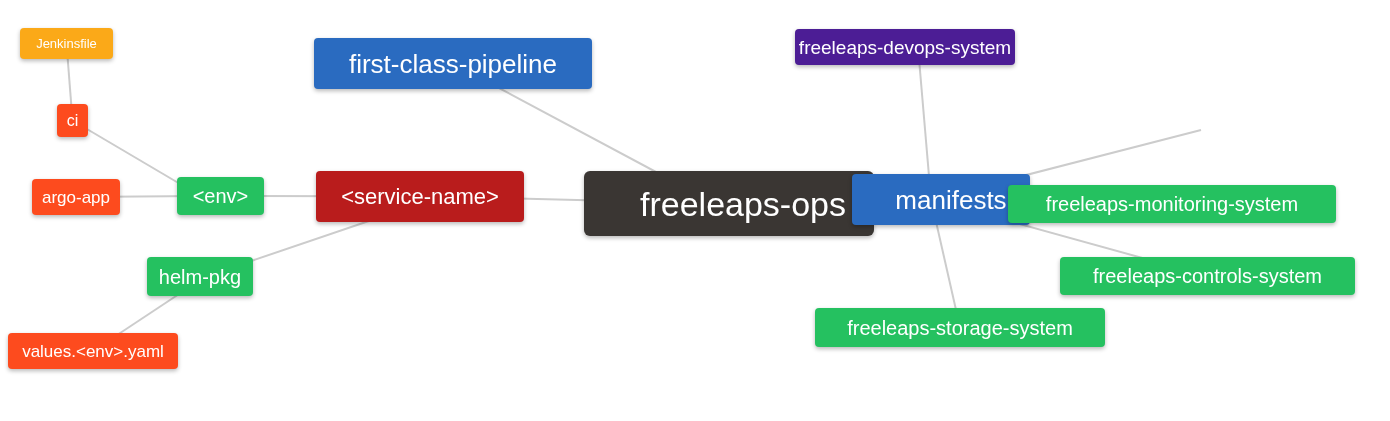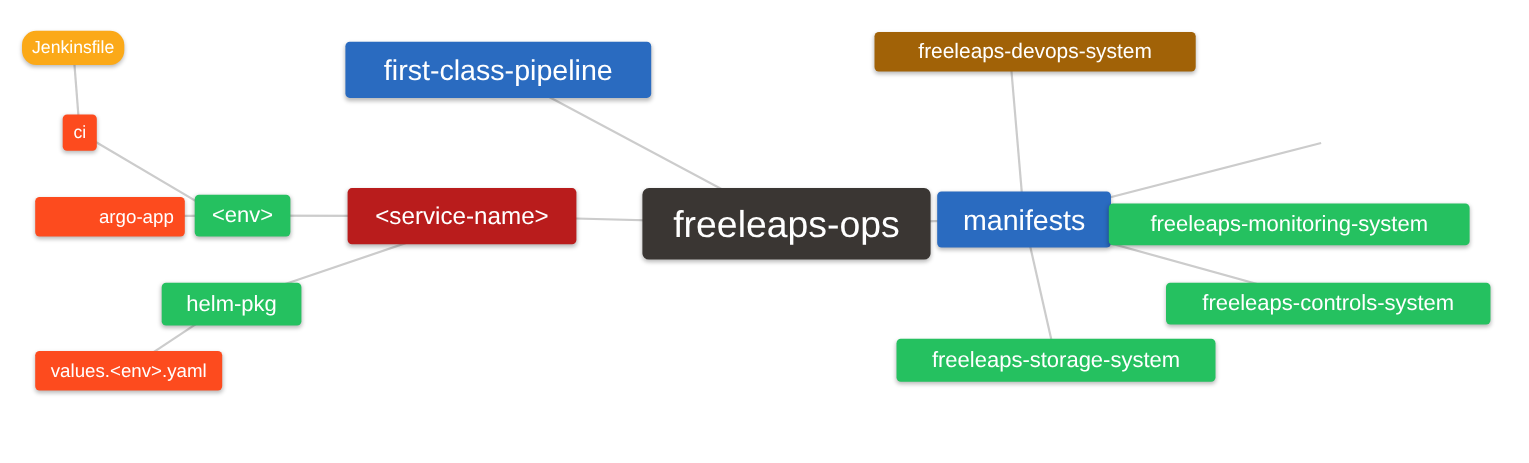--- a/index.html
+++ b/index.html
@@ -51,27 +51,27 @@
       <line x1="200.5" y1="196" x2="76" y2="197" stroke="#cccccc" stroke-width="2"></line>
       <line x1="72.5" y1="120.5" x2="66.5" y2="43.5" stroke="#cccccc" stroke-width="2"></line>
       <line x1="205.5" y1="276.5" x2="93" y2="351" stroke="#cccccc" stroke-width="2"></line>
       <line x1="931" y1="199.5" x2="918" y2="47" stroke="#cccccc" stroke-width="2"></line>
       <line x1="931" y1="199.5" x2="1201" y2="130" stroke="#cccccc" stroke-width="2"></line>
       <line x1="931" y1="199.5" x2="1216" y2="204" stroke="#cccccc" stroke-width="2"></line>
       <line x1="931" y1="199.5" x2="1207.5" y2="276" stroke="#cccccc" stroke-width="2"></line>
       <line x1="931" y1="199.5" x2="960" y2="327.5" stroke="#cccccc" stroke-width="2"></line>
     </svg>
 
-<div class="node root" style="left: 584px; top: 171px; width: 262px; height: 65px; font-size: 34px; background: rgb(58, 54, 51);">freeleaps-ops</div>
+<div class="node root" style="left: 584px; top: 171px; width: 262px; height: 65px; font-size: 34px; background: rgb(58, 54, 51); padding-left: 28px;">freeleaps-ops</div>
     <div class="node" style="left: 314px; top: 38px; width: 278px; height: 51px; font-size: 26px; background: rgb(42, 107, 192);">first-class-pipeline</div>
     <div class="node" style="left: 316px; top: 171px; width: 208px; height: 51px; font-size: 22px; background: #b91c1c;">&lt;service-name&gt;</div>
-    <div class="node" style="left: 852px; top: 174px; width: 158px; height: 51px; font-size: 26px; background: rgb(42, 107, 192);">manifests</div>
+    <div class="node" style="left: 852px; top: 174px; width: 158px; height: 51px; font-size: 26px; background: rgb(42, 107, 192); padding-left: 20px;">manifests</div>
     <div class="node" style="left: 157px; top: 177px; width: 87px; height: 38px; font-size: 20px; background: rgb(37, 193, 96); margin-left: 20px;">&lt;env&gt;</div>
-    <div class="node" style="left: 147px; top: 257px; width: 127px; height: 39px; font-size: 20px; background: rgb(37, 193, 96);">helm-pkg</div>
+    <div class="node" style="left: 147px; top: 257px; width: 106px; height: 39px; font-size: 20px; background: rgb(37, 193, 96);">helm-pkg</div>
     <div class="node" style="left: 57px; top: 104px; width: 31px; height: 33px; font-size: 16px; background: rgb(253, 75, 30);">ci</div>
-    <div class="node" style="left: 32px; top: 179px; width: 88px; height: 36px; font-size: 17px; background: rgb(253, 75, 30); padding-left: 48px;">argo-app</div>
-    <div class="node" style="left: 8px; top: 319px; width: 170px; height: 36px; font-size: 17px; background: rgb(253, 75, 30); margin-left: 24px;">values.&lt;env&gt;.yaml</div>
-    <div class="node" style="left: 20px; top: 28px; width: 93px; height: 31px; font-size: 16px; background: rgb(251, 169, 24); border-radius: 13px;">Jenkinsfile</div>
-    <div class="node" style="left: 795px; top: 29px; width: 292px; height: 36px; font-size: 19px; background: #a16207;">freeleaps-devops-system</div>
+    <div class="node" style="left: 32px; top: 179px; width: 88px; height: 36px; font-size: 17px; background: rgb(253, 75, 30);">argo-app</div>
+    <div class="node" style="left: 8px; top: 333px; width: 170px; height: 36px; font-size: 17px; background: rgb(253, 75, 30);">values.&lt;env&gt;.yaml</div>
+    <div class="node" style="left: 20px; top: 28px; width: 93px; height: 31px; font-size: 13px; background: rgb(251, 169, 24);">Jenkinsfile</div>
+    <div class="node" style="left: 795px; top: 29px; width: 220px; height: 36px; font-size: 19px; background: #4c1d95;">freeleaps-devops-system</div>
     <div class="node" style="left: 1008px; top: 185px; width: 328px; height: 38px; font-size: 20px; background: rgb(37, 193, 96);">freeleaps-monitoring-system</div>
     <div class="node" style="left: 1060px; top: 257px; width: 295px; height: 38px; font-size: 20px; background: rgb(37, 193, 96);">freeleaps-controls-system</div>
     <div class="node" style="left: 815px; top: 308px; width: 290px; height: 39px; font-size: 20px; background: rgb(37, 193, 96);">freeleaps-storage-system</div>
   </div>
 
 </body></html>

